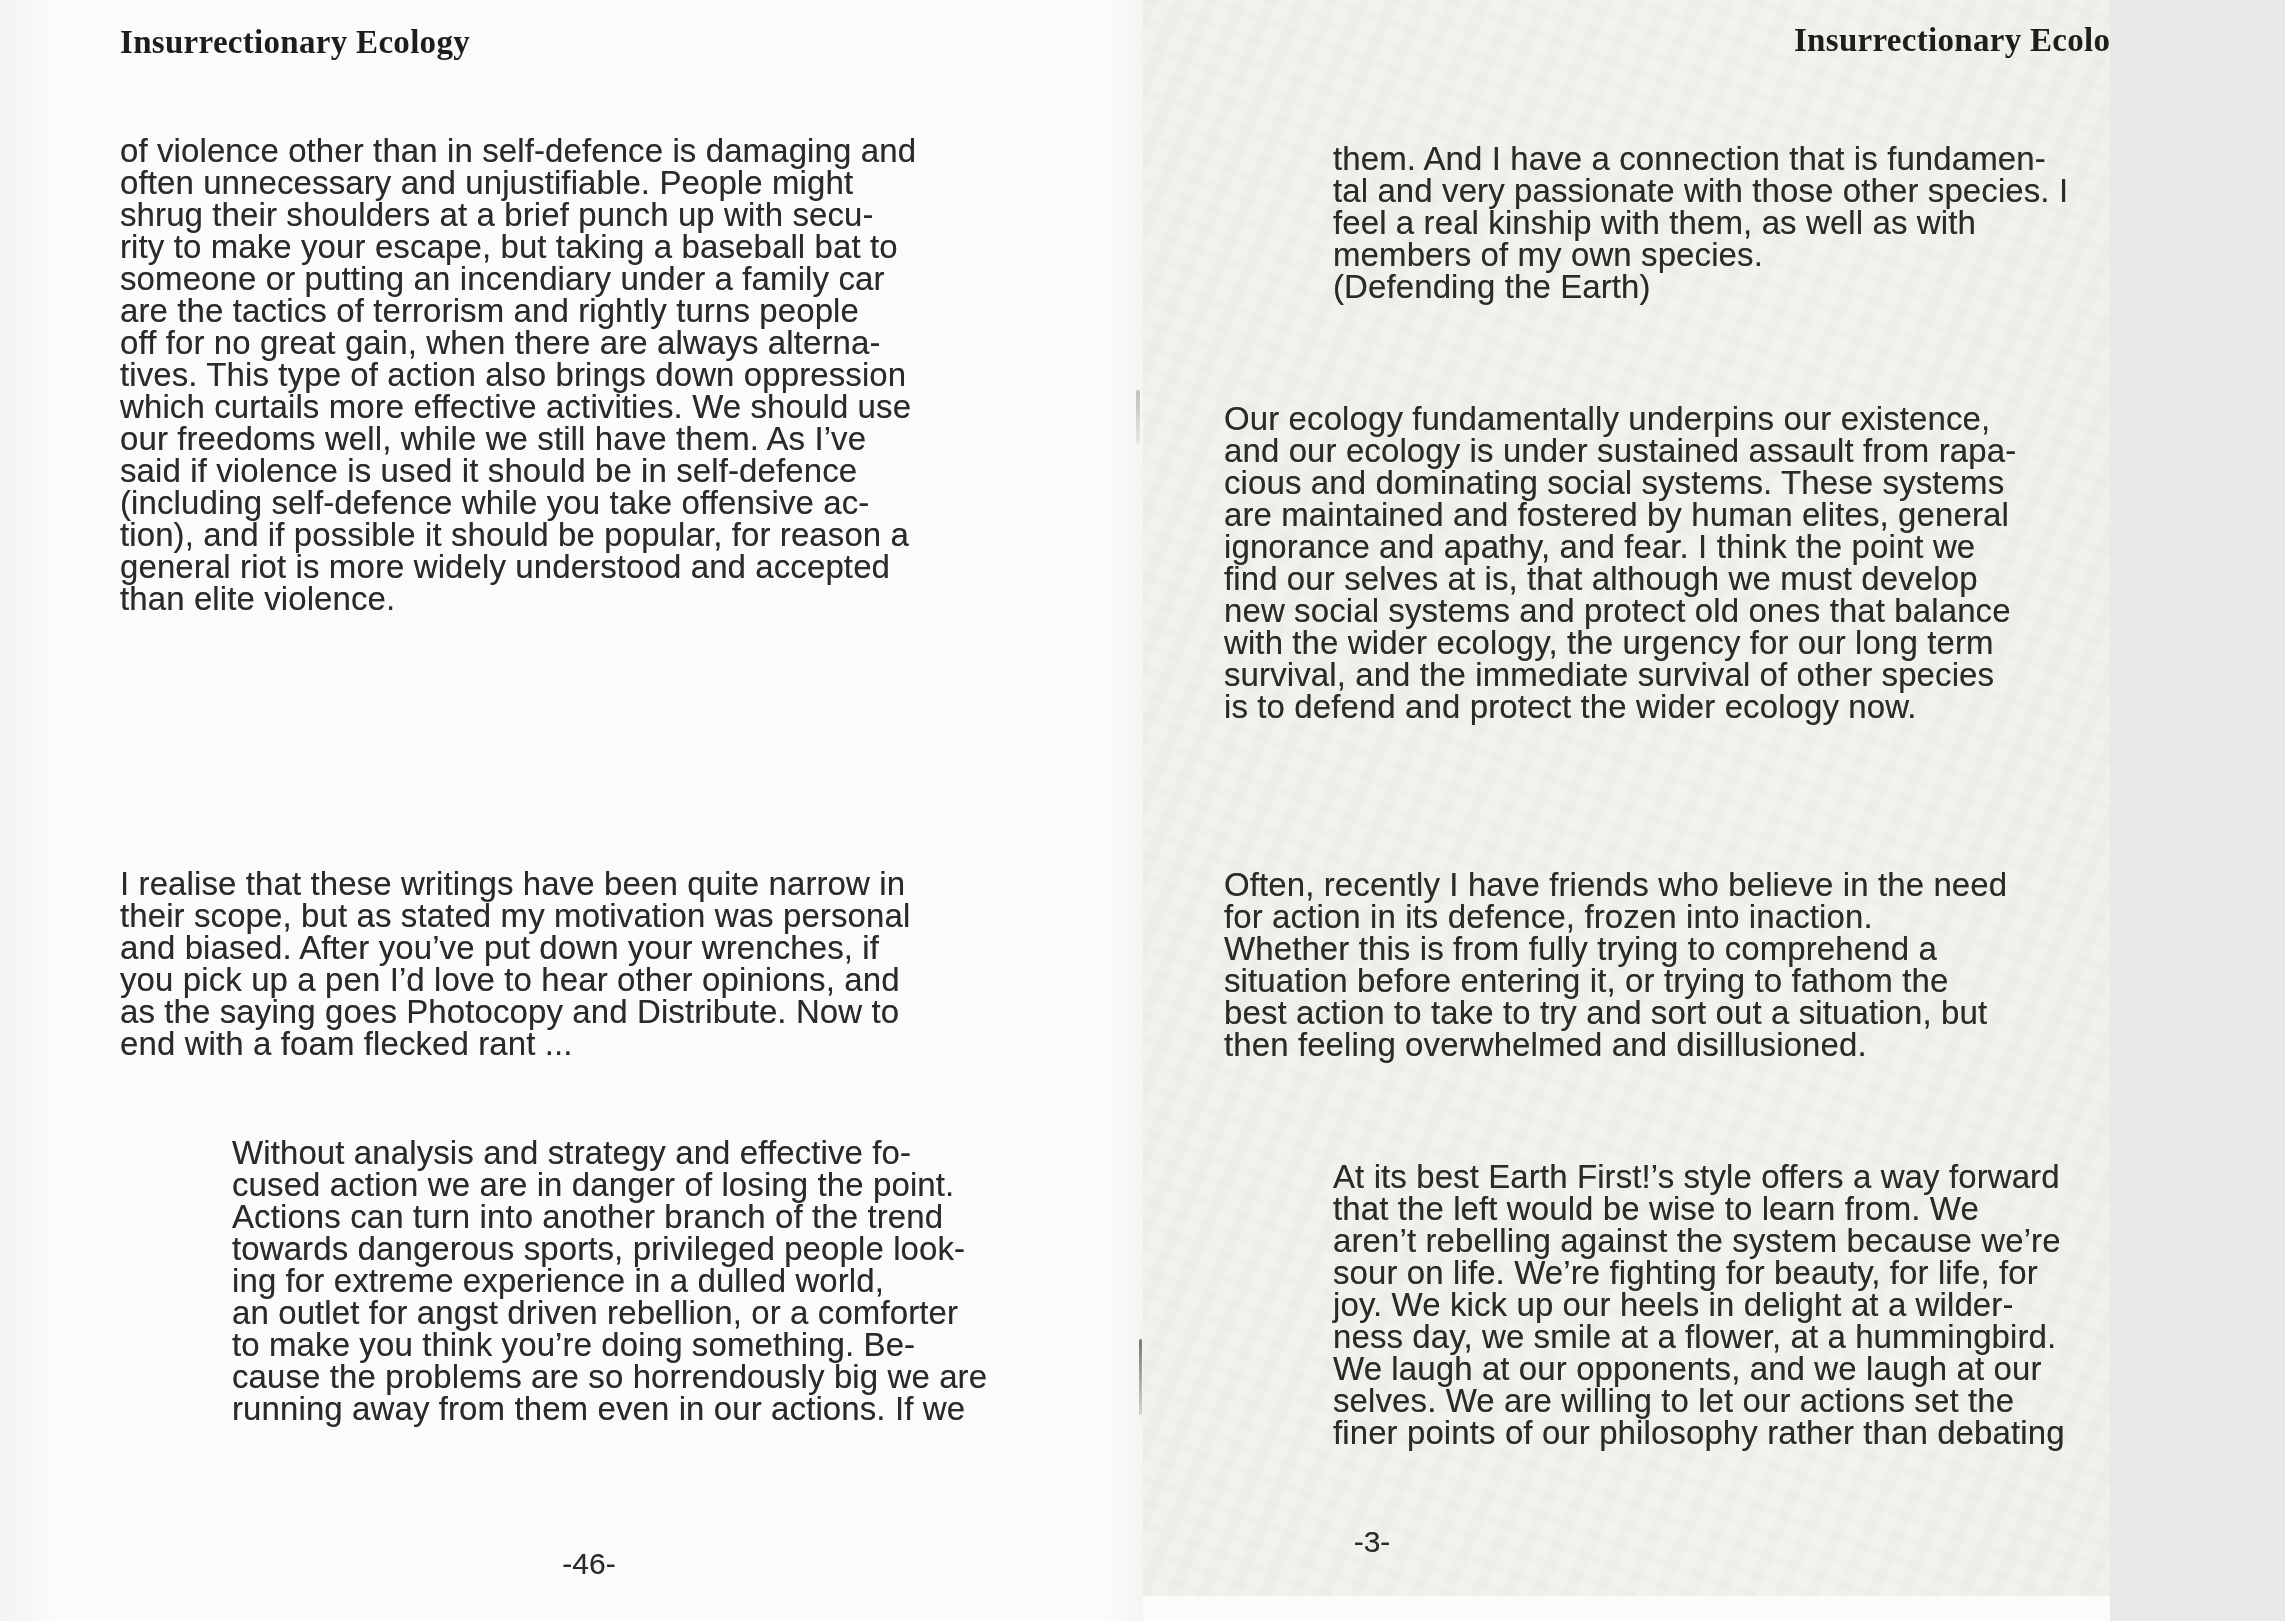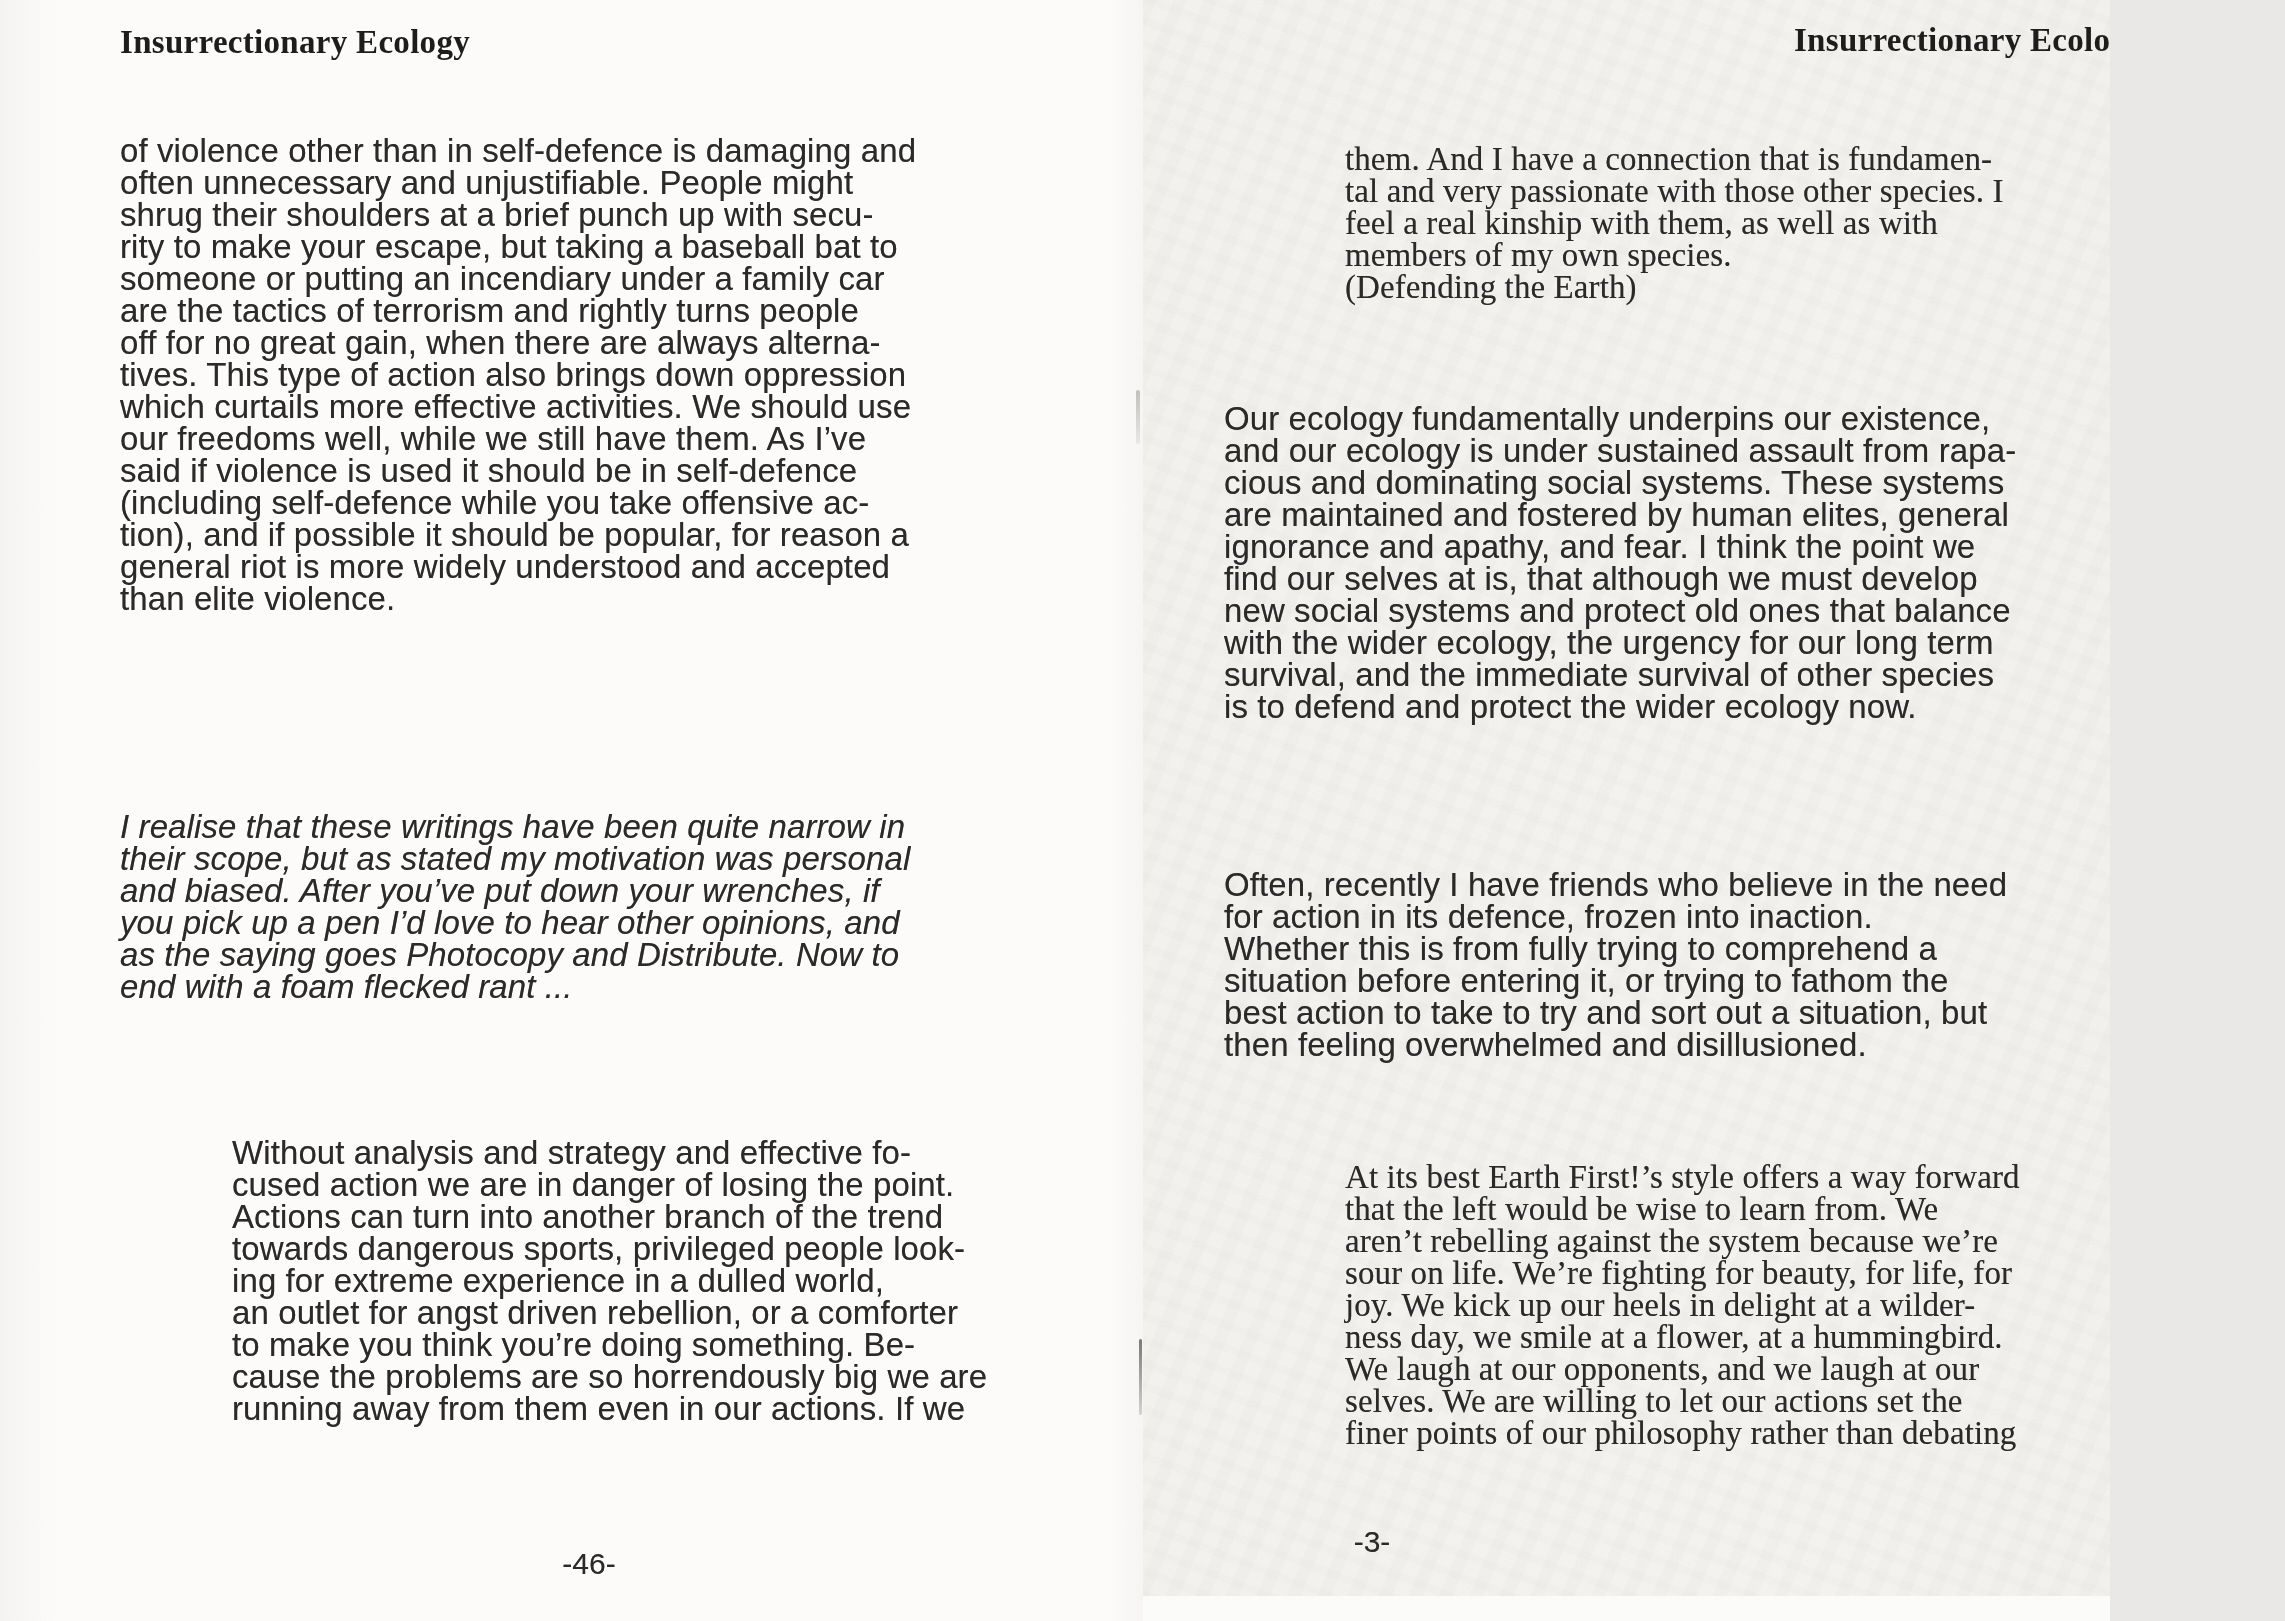--- a/index.html
+++ b/index.html
@@ -55,21 +55,21 @@
     white-space: pre-line;
     font-size: 33px;
     line-height: 32px;
     color: #2b2a29;
     letter-spacing: 0.1px;
     text-shadow: 0 0 0.5px rgba(60,58,55,0.55);
   }
   .page-left  .para.body  { left: 120px; width: 921px; }
   .page-left  .para.quote { left: 232px; width: 814px; }
   .page-right .para.body  { left: 81px;  width: 931px; }
-  .page-right .para.quote { left: 202px; width: 823px; font-family: Liberation Serif, serif; }
+  .page-right .para.quote { left: 190px; width: 823px; }
   .pagenum {
     position: absolute;
     top: 1525px;
     width: 196px;
     text-align: center;
     font-size: 30px;
     color: #2b2a29;
     text-shadow: 0 0 0.5px rgba(60,58,55,0.55);
   }
   .page-left  .pagenum { left: 491px; margin-top: 22px; }
@@ -106,21 +106,21 @@
 off for no great gain, when there are always alterna-
 tives. This type of action also brings down oppression
 which curtails more effective activities. We should use
 our freedoms well, while we still have them. As I’ve
 said if violence is used it should be in self-defence
 (including self-defence while you take offensive ac-
 tion), and if possible it should be popular, for reason a
 general riot is more widely understood and accepted
 than elite violence.</p>
 
-    <p class="para body" style="top: 778px; font-style: italic;">I realise that these writings have been quite narrow in
+    <p class="para body" style="top: 835px;">I realise that these writings have been quite narrow in
 their scope, but as stated my motivation was personal
 and biased. After you’ve put down your wrenches, if
 you pick up a pen I’d love to hear other opinions, and
 as the saying goes Photocopy and Distribute. Now to
 end with a foam flecked rant ...</p>
 
     <p class="para quote" style="top: 1104px;">Without analysis and strategy and effective fo-
 cused action we are in danger of losing the point.
 Actions can turn into another branch of the trend
 towards dangerous sports, privileged people look-

